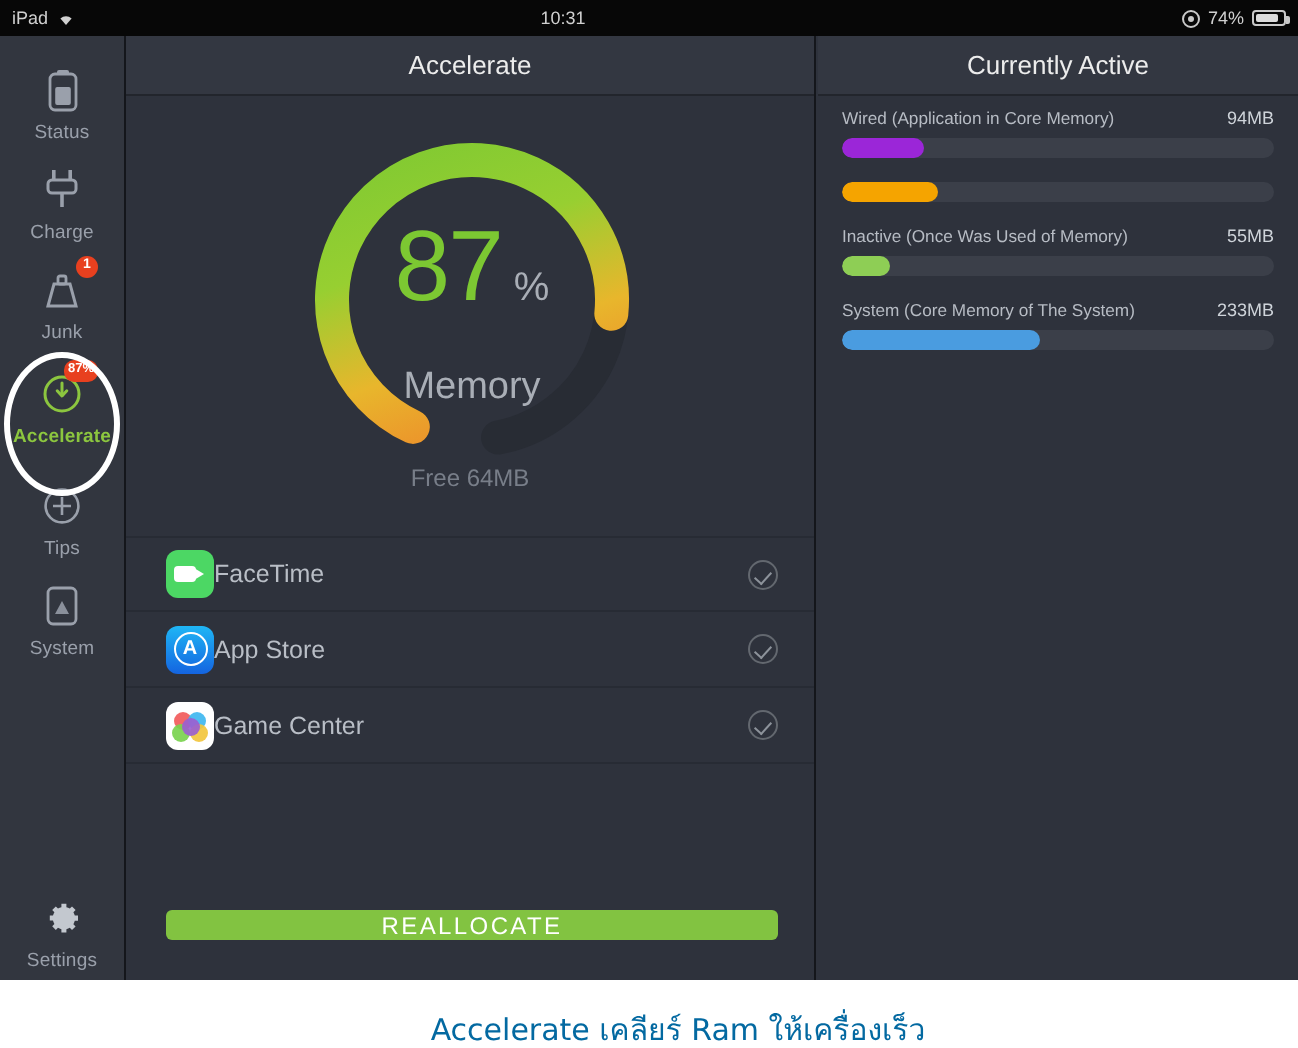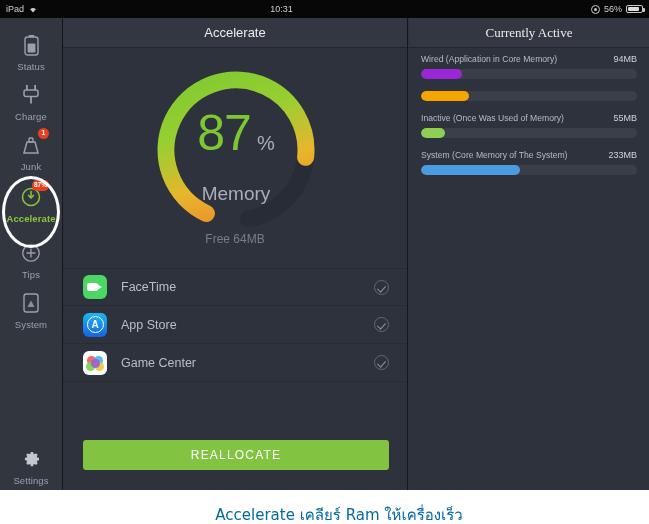--- a/index.html
+++ b/index.html
@@ -100,21 +100,21 @@
 
   
   .app-list { margin-top: 22px; }
   .app-row {
     height: 38px; display: flex; align-items: center;
     padding: 0 18px 0 20px;
     border-bottom: 1px solid #272b34;
   }
   .app-row:first-child { border-top: 1px solid #272b34; }
   .app-icon { width: 24px; height: 24px; border-radius: 6px; flex: 0 0 24px; position: relative; overflow:hidden; }
-  .app-name { flex: 1; margin-left: 14px; color: #b9bec6; font-size: 12.5px; }
+  .app-name { flex: 1; color: #b9bec6; font-size: 12.5px; }
   .check-circle {
     width: 15px; height: 15px; border-radius: 50%;
     border: 1px solid #63686f; position: relative;
   }
   .check-circle::after {
     content:''; position:absolute; left: 3.5px; top: 3px;
     width: 4px; height: 7px;
     border-right: 1.4px solid #8d939b; border-bottom: 1.4px solid #8d939b;
     transform: rotate(42deg);
   }
@@ -132,21 +132,21 @@
   
   .ic-appstore { background: linear-gradient(180deg,#1fb6f5 0%,#1464e0 100%); display:flex; align-items:center; justify-content:center; }
   .ic-appstore .ring { width:17px; height:17px; border:1.4px solid #fff; border-radius:50%; display:flex; align-items:center; justify-content:center; color:#fff; font-size:10px; font-weight:bold; }
   
   .ic-gamecenter { background:#fff; }
   .gc-b { position:absolute; border-radius:50%; opacity:.92; }
 
   
   .btn-wrap { position: absolute; left: 0; bottom: 20px; width: 346px; display:flex; justify-content:center; }
   .reallocate {
-    width: 306px; height: 30px;
+    width: 306px; height: 15px;
     background: #82c341; border: none; border-radius: 3px;
     color: #ffffff; font-size: 12px; letter-spacing: 1.2px;
     font-family: "Liberation Sans", sans-serif;
     cursor: pointer;
   }
 
   
   .right {
     position: absolute; top: 18px; left: 409px;
     width: 240px; height: 472px;
@@ -180,21 +180,21 @@
       <span>iPad</span>
       <span class="wifi-icon">
         <svg width="10" height="8" viewBox="0 0 10 8">
             <path d="M5 7.5 L2.2 4.2 A4.2 4.2 0 0 1 7.8 4.2 Z" fill="#d0d0d0"></path>
           </svg>
       </span>
     </div>
     <div class="sb-center">10:31</div>
     <div class="sb-right">
       <span class="lock-icon"></span>
-      <span>56%</span>
+      <span>74%</span>
       <span class="batt-glyph">
           <span class="batt-fill"></span>
         </span>
     </div>
   </div>
 
   <div class="sidebar">
 
     <div class="side-item" style="top:14px">
       <span class="side-icon">
@@ -329,21 +329,21 @@
         <span class="check-circle"></span>
       </div>
     </div>
 
     <div class="btn-wrap">
       <button class="reallocate">REALLOCATE</button>
     </div>
   </div>
 
   <div class="right">
-    <div class="panel-header" style="border-left:none;font-family:Liberation Serif, serif;">Currently Active</div>
+    <div class="panel-header" style="border-left:none;">Currently Active</div>
     <div class="mem-list">
 
       <div class="mem-item">
         <div class="mem-top">
           <span class="mem-label">Wired (Application in Core Memory)</span>
           <span class="mem-value">94MB</span>
         </div>
         <div class="mem-track">
           <div class="mem-fill" style="width:19%;background:#9b26d8;"></div>
         </div>

